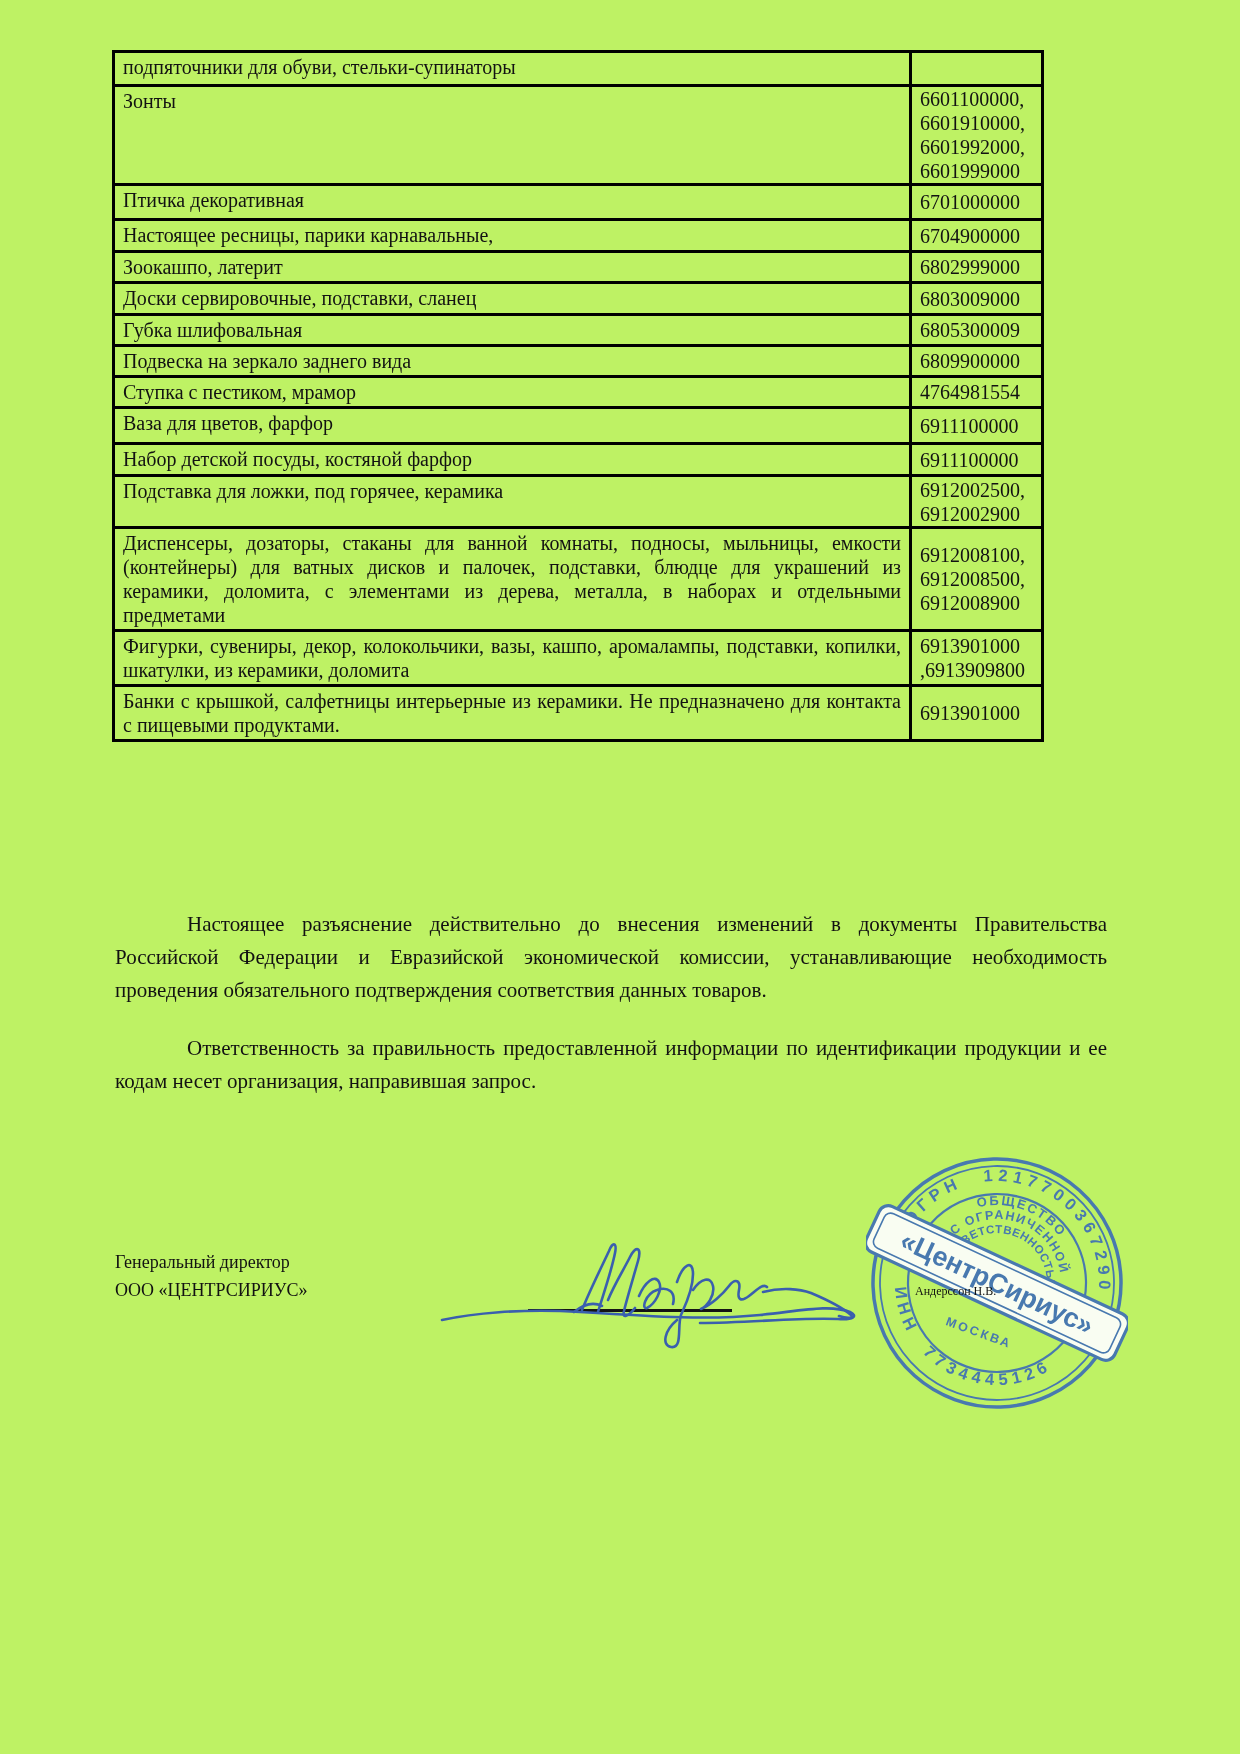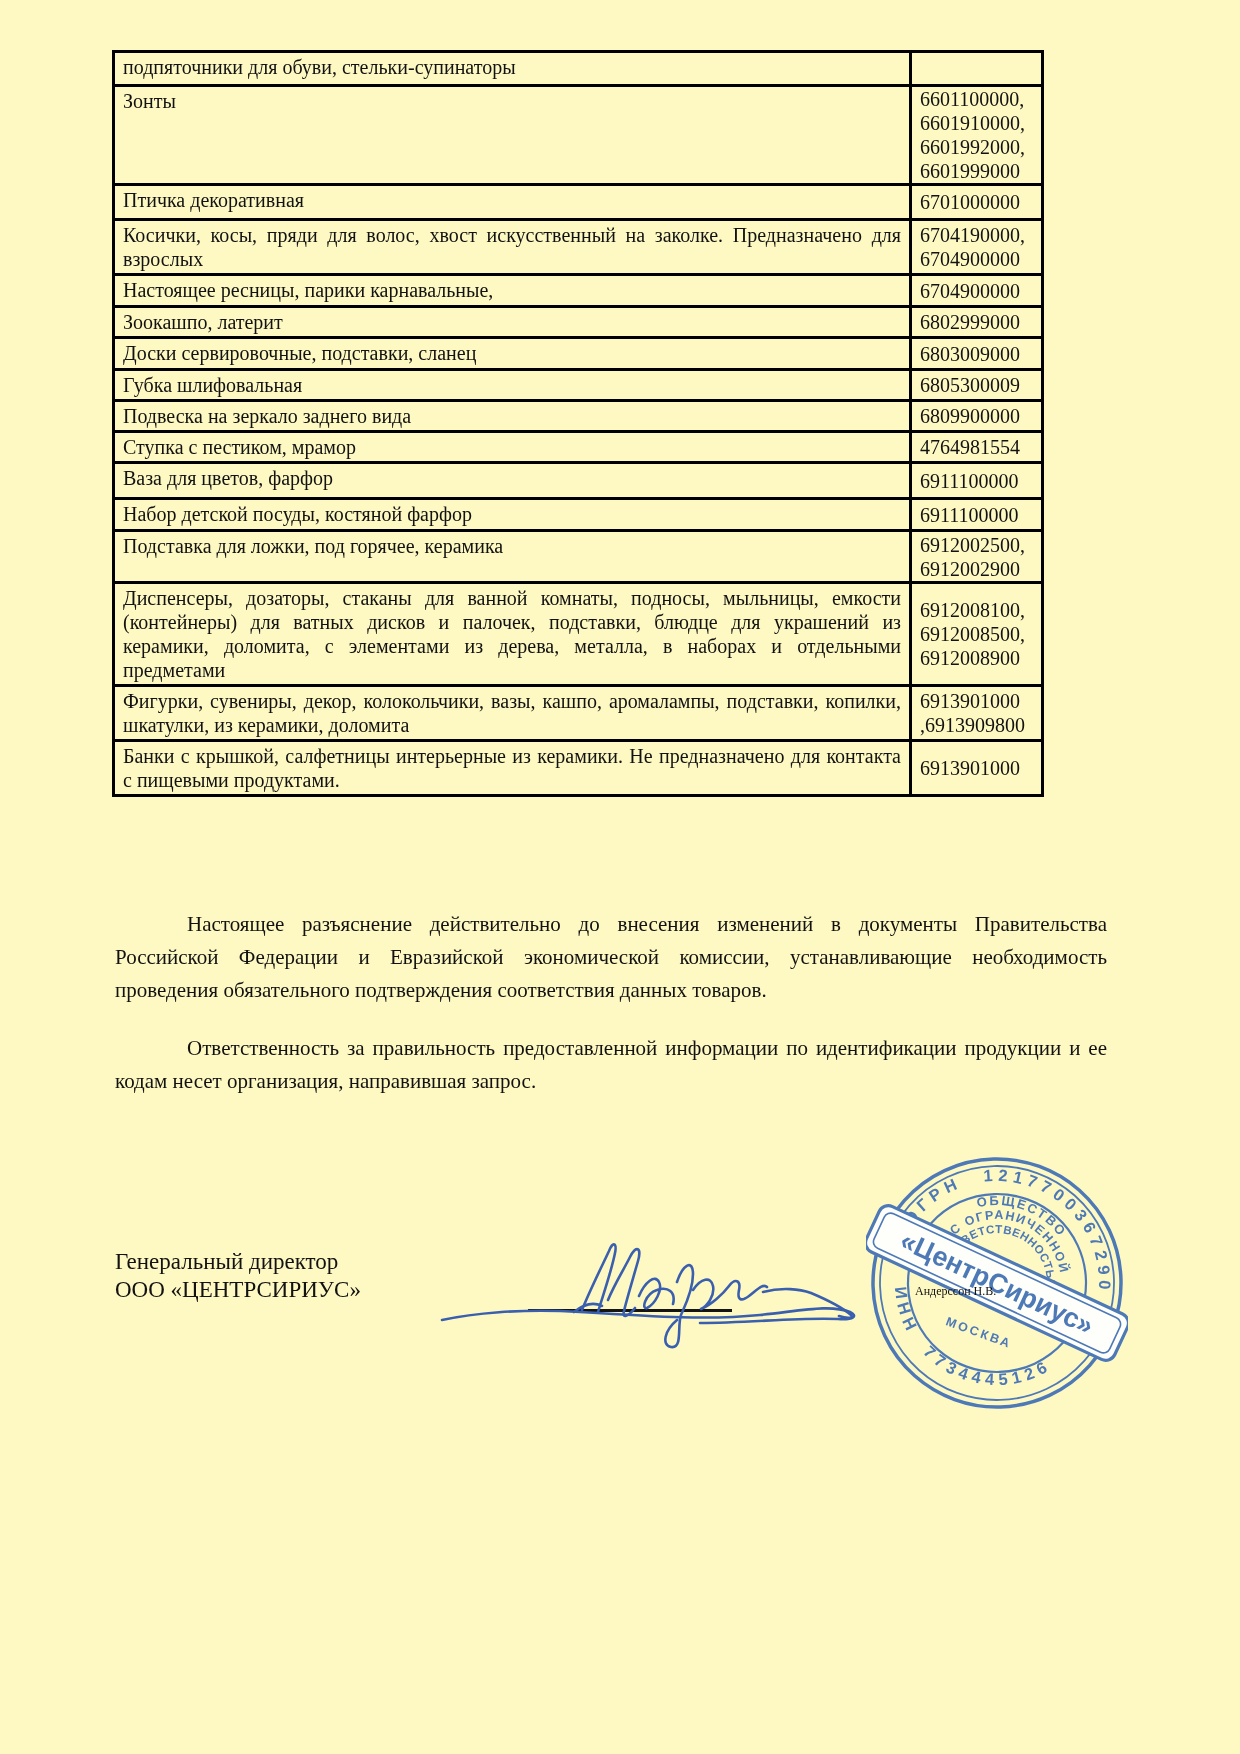--- a/index.html
+++ b/index.html
@@ -1,20 +1,20 @@
 <!DOCTYPE html>
 <html style="--stamp-blue: #3f6fb6; --signature-blue: #3a5fae;"><head>
 <meta charset="utf-8">
 <style>
   html,body { margin:0; padding:0; background:#888; }
   .page {
     position: relative;
     width: 1240px; height: 1754px;
     margin: 0 auto;
-    background: #fef9c3;
+    background: #bef264;
     font-family: "Liberation Serif", "DejaVu Serif", serif;
     color: #161616;
     overflow: hidden;
   }
 
   
   .doc-table {
     position: absolute; left: 112px; top: 50px;
     width: 897px;
     border-collapse: collapse; table-layout: fixed;
@@ -42,21 +42,21 @@
     text-align: justify;
     color: #121212;
     margin-top: 44px;
   }
   .body-text p { margin: 0; text-indent: 72px; }
   .body-text p + p { margin-top: 25px; }
 
   
   .sig-title {
     position: absolute; left: 115px; top: 1248px;
-    font-size: 23px; line-height: 28px; color: #121212;
+    font-size: 18px; line-height: 28px; color: #121212;
   }
   .sig-underline {
     position: absolute; left: 528px; top: 1309px;
     width: 204px; height: 3px; background: #141414; z-index: 1;
   }
   .sig-svg {
     position: absolute; left: 430px; top: 1230px;
     width: 640px; height: 140px; z-index: 3;
     color: var(--signature-blue, #3a5fae);
   }
@@ -102,25 +102,20 @@
       <tr style="height:97px">
           <td class="desc">Зонты</td>
           <td class="code">6601100000,
 6601910000,
 6601992000,
 6601999000</td>
         </tr>
       <tr style="height:35px">
           <td class="desc">Птичка декоративная</td>
           <td class="code">6701000000</td>
-        </tr>
-      <tr style="height:54px">
-          <td class="desc">Косички, косы, пряди для волос, хвост искусственный на заколке. Предназначено для взрослых</td>
-          <td class="code">6704190000,
-6704900000</td>
         </tr>
       <tr style="height:32px">
           <td class="desc">Настоящее ресницы, парики карнавальные,</td>
           <td class="code">6704900000</td>
         </tr>
       <tr style="height:31px">
           <td class="desc">Зоокашпо, латерит</td>
           <td class="code">6802999000</td>
         </tr>
       <tr style="height:32px">

